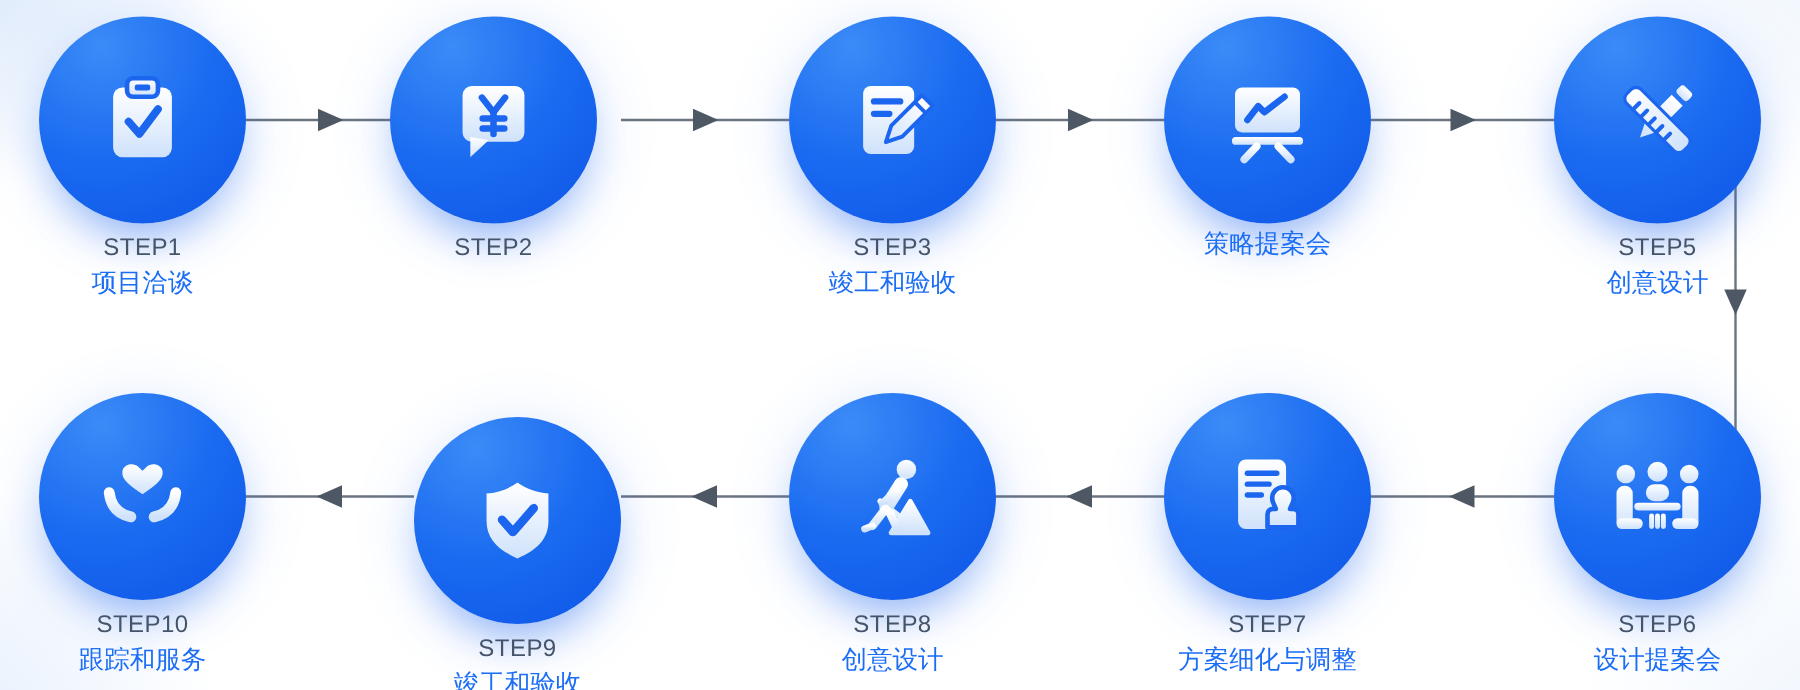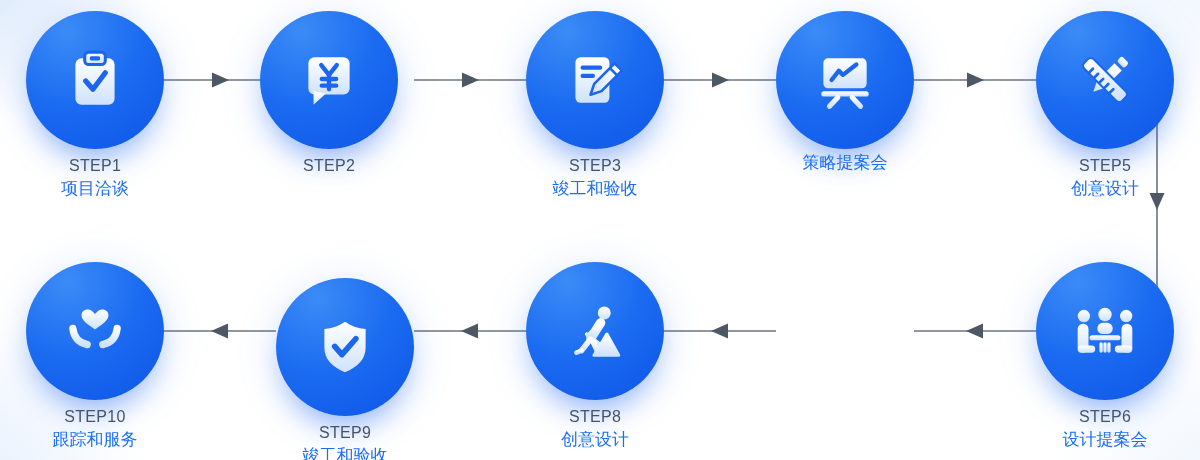--- a/index.html
+++ b/index.html
@@ -194,20 +194,41 @@
         <rect x="5.5" y="46" width="17" height="7" rx="3.5" fill="url(#g6)"></rect>
         <circle cx="52.5" cy="17.5" r="6" fill="url(#g6)"></circle>
         <rect x="48" y="25" width="10.5" height="28" rx="5" fill="url(#g6)"></rect>
         <rect x="41.5" y="46" width="17" height="7" rx="3.5" fill="url(#g6)"></rect>
       </svg>
     </div>
     <div class="slabel">STEP6</div>
     <div class="stitle">设计提案会</div>
   </div>
 
+  <div class="step" style="left:745px;top:262px;">
+    <div class="circle">
+      <svg class="icon-svg" viewBox="0 0 64 64">
+        <defs>
+            <linearGradient id="g7" x1="0" y1="0" x2="0" y2="1">
+              <stop offset="0" stop-color="#ffffff"></stop>
+              <stop offset="1" stop-color="#cfe2fb"></stop>
+            </linearGradient>
+          </defs>
+        <rect x="13" y="8" width="31" height="45" rx="5" fill="url(#g7)"></rect>
+        <g stroke="#1b65ef" stroke-width="3.5" stroke-linecap="round">
+          <line x1="19" y1="17" x2="38" y2="17"></line>
+          <line x1="19" y1="24" x2="33" y2="24"></line>
+          <line x1="19" y1="31" x2="28" y2="31"></line>
+        </g>
+        <path d="M42 26 a7 7 0 0 1 7 7 c0 3 -1.6 4.4 -2.4 7 h1.9 a3.5 3.5 0 0 1 3.5 3.5 V52 h-20 v-8.5 a3.5 3.5 0 0 1 3.5 -3.5 h1.9 c-0.8 -2.6 -2.4 -4 -2.4 -7 a7 7 0 0 1 7 -7 z" fill="url(#g7)" stroke="#1b65ef" stroke-width="3" stroke-linejoin="round"></path>
+      </svg>
+    </div>
+    <div class="slabel">STEP7</div>
+    <div class="stitle">方案细化与调整</div>
+  </div>
 
   <div class="step" style="left:495px;top:262px;">
     <div class="circle">
       <svg class="icon-svg" viewBox="0 0 64 64">
         <defs>
             <linearGradient id="g8" x1="0" y1="0" x2="0" y2="1">
               <stop offset="0" stop-color="#ffffff"></stop>
               <stop offset="1" stop-color="#cfe2fb"></stop>
             </linearGradient>
           </defs>

